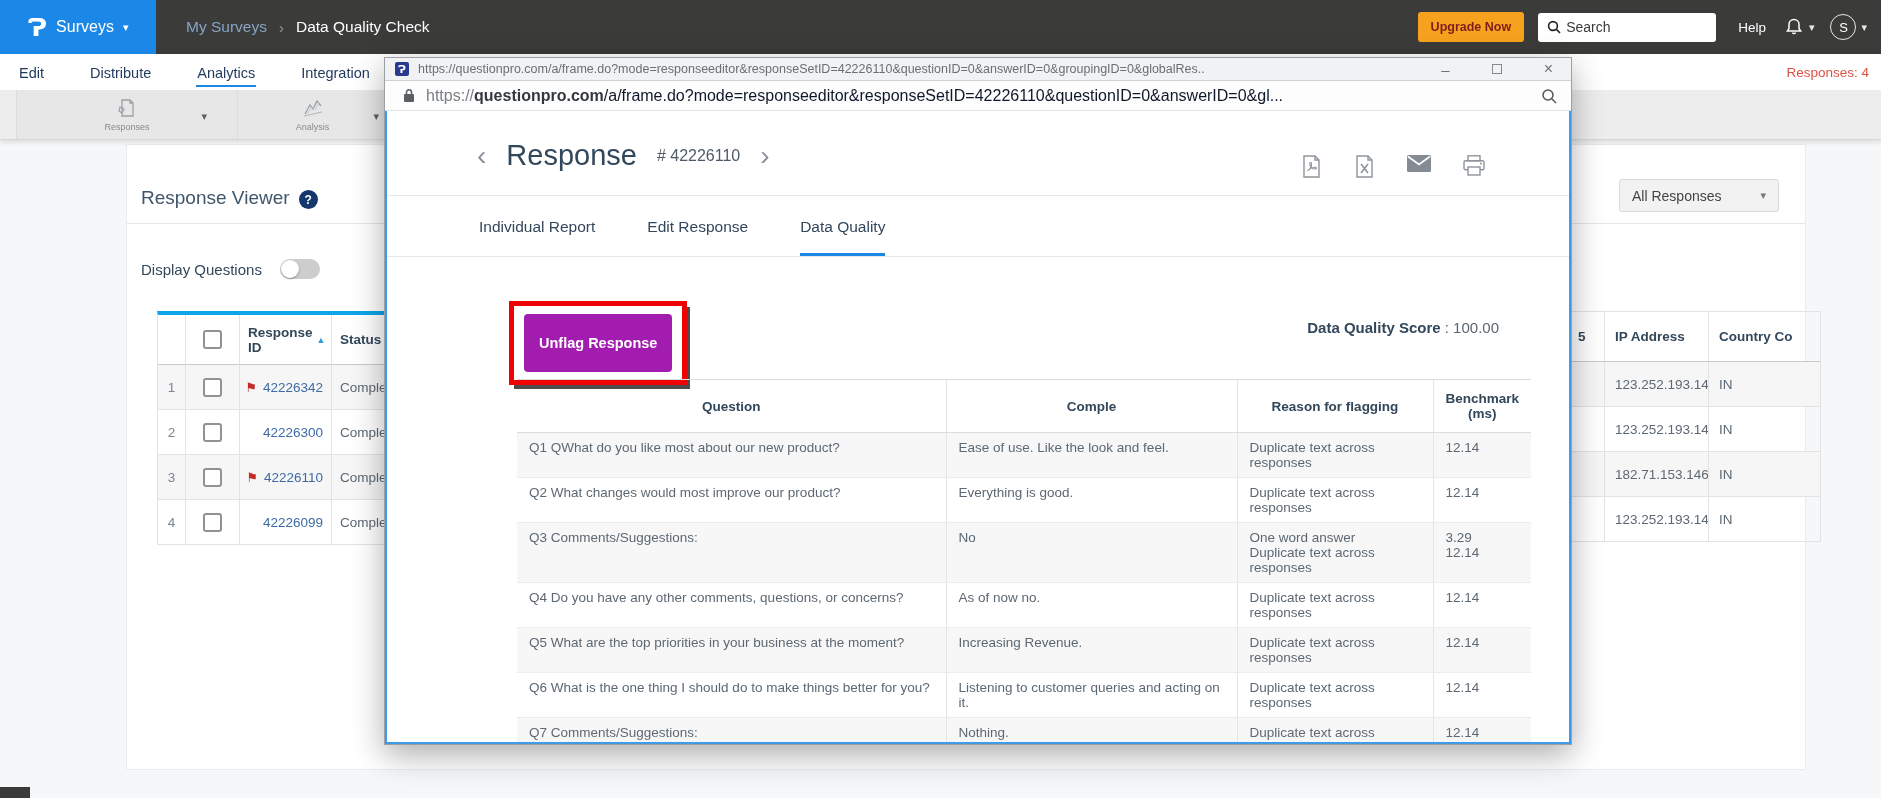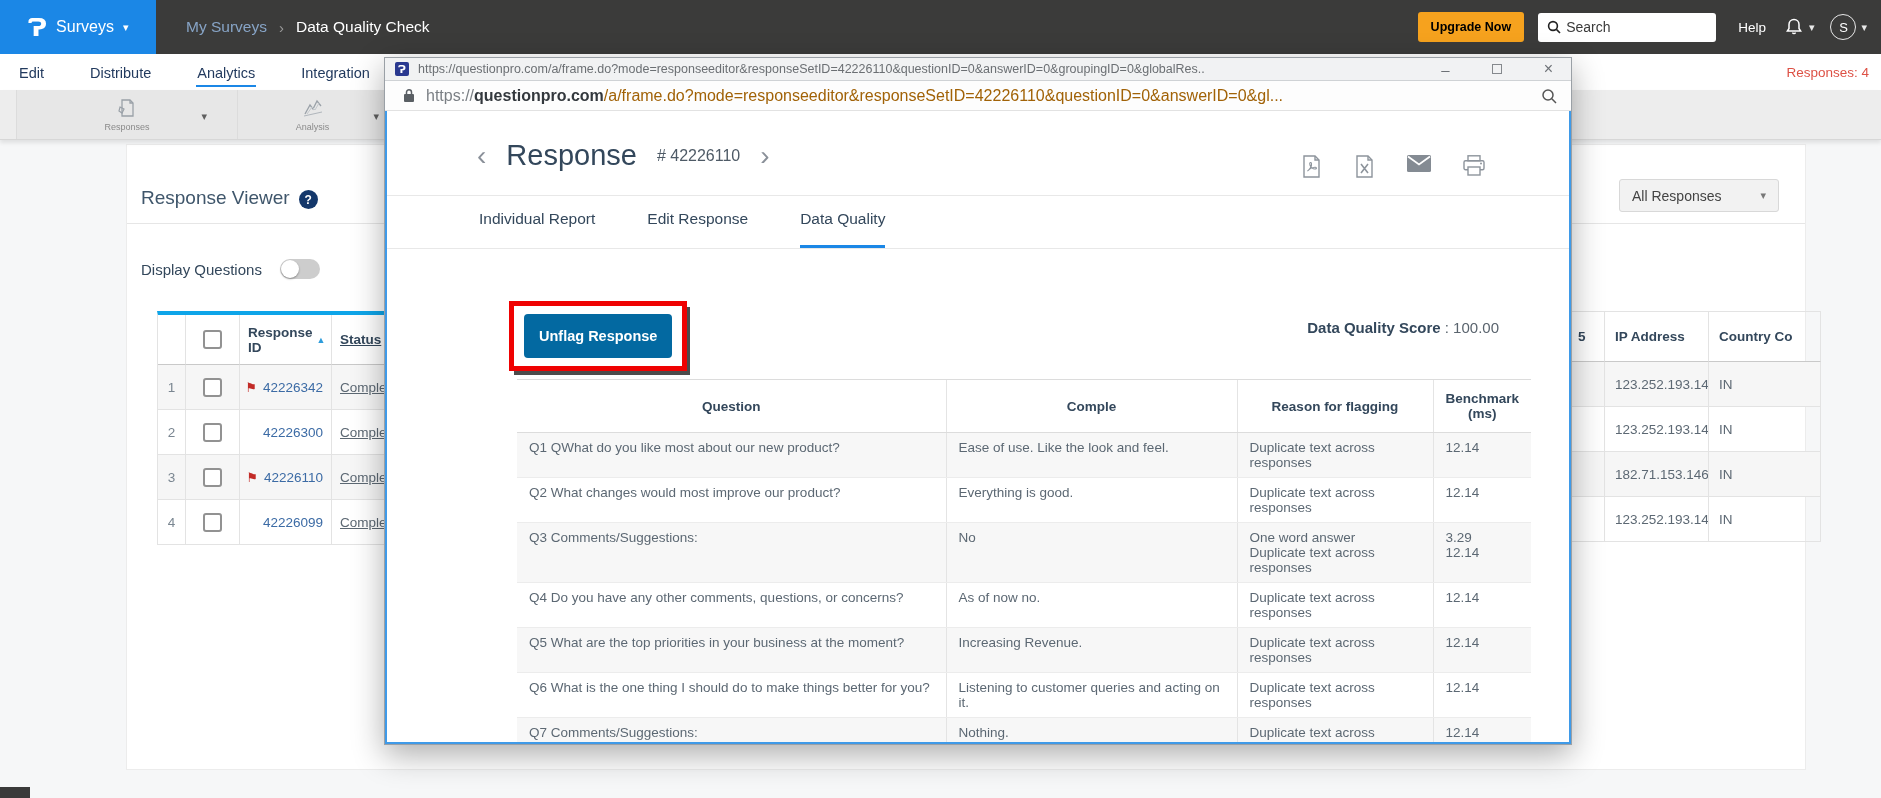--- a/index.html
+++ b/index.html
@@ -10,21 +10,21 @@
   .topbar { position:absolute; left:0; top:0; width:1881px; height:54px; background:#3b3b3a; display:flex; align-items:center; z-index:5; }
   .brand { width:156px; height:54px; background:#1b87e6; display:flex; align-items:center; justify-content:center; gap:9px; color:#fff; cursor:pointer; }
   .logo-glyph { font-family:"DejaVu Sans", sans-serif; font-size:25px; font-weight:bold; line-height:1; }
   .brand-label { font-size:16px; }
   .caret { font-size:11px; line-height:1; }
   .breadcrumb { display:flex; align-items:center; gap:12px; margin-left:30px; font-size:15.5px; }
   .bc-parent { color:#87a4c6; }
   .bc-sep { color:#9a9a9a; font-size:15px; }
   .bc-current { color:#ffffff; }
   .topbar-spacer { flex:1; }
-  .upgrade-btn { background:#f6a21e; color:#000000; font-weight:bold; font-size:12.5px; padding:8px 13px; border-radius:3px; margin-right:14px; border:none; cursor:pointer; }
+  .upgrade-btn { background:#f6a21e; color:#7f1d1d; font-weight:bold; font-size:12.5px; padding:8px 13px; border-radius:3px; margin-right:14px; border:none; cursor:pointer; }
   .searchbox { width:178px; height:29px; background:#fff; border-radius:3px; display:flex; align-items:center; gap:5px; padding:0 9px; margin-right:22px; }
   .searchbox input { border:none; outline:none; width:130px; font-size:14px; font-family:"Liberation Sans",sans-serif; color:#222; background:transparent; }
   .searchbox input::placeholder { color:#3a3a3a; }
   .help-link { color:#fff; font-size:13.5px; margin-right:18px; }
   .bell-wrap { display:flex; align-items:center; gap:5px; margin-right:16px; color:#e8e8e8; }
   .avatar-wrap { display:flex; align-items:center; gap:5px; margin-right:14px; color:#e8e8e8; }
   .avatar { width:26px; height:26px; border:1.5px solid #e8e8e8; border-radius:50%; color:#fff; font-size:13px; display:flex; align-items:center; justify-content:center; }
 
   
   .navrow { position:absolute; left:0; top:54px; width:1881px; height:36px; background:#fff; display:flex; align-items:center; padding:0 12px 0 18px; gap:44px; z-index:2; }
@@ -57,21 +57,21 @@
   .lt-head .lt-c { border-bottom:1px solid #c9c9c9; font-weight:bold; color:#33475b; }
   .lt-c { border-right:1px solid #e3e3e3; border-bottom:1px solid #e3e3e3; display:flex; align-items:center; padding:0 8px; color:#5c6873; background:inherit; }
   .lt-row.odd { background:#f6f6f6; }
   .lt-num { justify-content:center; color:#7a8691; padding:0 2px; }
   .lt-cbc { justify-content:center; }
   .cb { width:19px; height:19px; border:2px solid #929292; border-radius:3px; background:#fff; cursor:pointer; }
   .lt-id { justify-content:flex-end; gap:6px; color:#3c6ba5; }
   .lt-id .row-id { cursor:pointer; }
   .flag { color:#c22b27; font-size:13px; line-height:1; }
   .sort { color:#2d9cdb; font-size:9px; margin-left:4px; }
-  .lt-st { overflow:hidden; white-space:nowrap;text-decoration:underline; }
+  .lt-st { overflow:hidden; white-space:nowrap; }
 
   
   .rt { position:absolute; left:1394px; top:166px; width:300px; border-top:1px solid #e3e3e3; font-size:13.5px; }
   .rt-row { display:grid; grid-template-columns:84px 104px 112px; height:45px; }
   .rt-head { height:50px; }
   .rt-head .rt-c { border-bottom:1px solid #c9c9c9; font-weight:bold; color:#33475b; }
   .rt-c { border-right:1px solid #e3e3e3; border-bottom:1px solid #e3e3e3; display:flex; align-items:center; padding:0 10px; color:#5c6873; overflow:hidden; white-space:nowrap; }
   .rt-row.odd { background:#f6f6f6; }
   .rt-c5 { padding-left:56px; border-left:1px solid #e3e3e3; }
 
@@ -86,37 +86,37 @@
   .favicon { width:14px; height:14px; background:#2a3990; border-radius:2px; color:#fff; font-size:10px; font-weight:bold; display:flex; align-items:center; justify-content:center; font-family:"DejaVu Sans",sans-serif; flex:none; }
   .win-url { flex:1; font-size:12.5px; color:#6b6f73; white-space:nowrap; overflow:hidden; }
   .win-controls { display:flex; align-items:center; gap:42px; margin-left:16px; color:#6d7176; }
   .win-min { font-size:15px; line-height:1; cursor:pointer; }
   .win-max { width:10px; height:10px; border:1.5px solid #85898d; cursor:pointer; }
   .win-close { font-size:16px; line-height:1; cursor:pointer; }
   .modal-addressbar { height:30px; background:#fdfdfd; border-bottom:1px solid #e2e2e2; display:flex; align-items:center; padding:0 14px 0 18px; gap:11px; }
   .addr-text { font-size:16px; white-space:nowrap; overflow:hidden; flex:1; }
   .addr-scheme { color:#7a7f84; }
   .addr-domain { color:#33383d; font-weight:bold; }
-  .addr-path { color:#a16207; }
+  .addr-path { color:#0f172a; }
   .modal-body { position:relative; height:633px; background:#fff; border-left:2px solid #3f9ae8; border-right:2px solid #3f9ae8; border-bottom:2px solid #3f9ae8; overflow:hidden; }
 
   .resp-header { position:absolute; left:90px; top:28px; display:flex; align-items:center; gap:20px; }
   .chev { font-size:28px; color:#8a9099; line-height:1; cursor:pointer; }
   .resp-title { font-size:29px; color:#33475b; }
   .resp-id { font-size:16px; color:#4e5a66; }
   .export-icons { position:absolute; right:84px; top:44px; display:flex; gap:32px; }
   .exp-ic { cursor:pointer; }
 
   .header-divider { position:absolute; left:0; right:0; top:84px; border-top:1px solid #e8e8e8; }
-  .modal-tabs { position:absolute; left:0; right:0; top:79px; height:59px; display:flex; gap:52px; padding-left:92px; border-bottom:1px solid #e8e8e8; }
+  .modal-tabs { position:absolute; left:0; right:0; top:87px; height:59px; display:flex; gap:52px; padding-left:92px; border-bottom:1px solid #e8e8e8; }
   .mtab { display:flex; align-items:center; font-size:15.5px; color:#33475b; cursor:pointer; height:100%; }
   .mtab.active { box-shadow:inset 0 -3px 0 0 #1b87e6; }
 
   .unflag-wrap { position:absolute; left:122px; top:190px; border:5px solid #ef0202; box-shadow:4px 5px 0 -1px rgba(45,45,45,.85); padding:8px 10px; background:#fff; }
-  .unflag-btn { background:#0369a1; color:#fff; font-weight:bold; font-size:14.5px; padding:14px 15px; border:none; border-radius:4px; cursor:pointer; font-family:"Liberation Sans",sans-serif;text-align:center; }
+  .unflag-btn { background:#a21caf; color:#fff; font-weight:bold; font-size:14.5px; padding:21px 15px; border:none; border-radius:4px; cursor:pointer; font-family:"Liberation Sans",sans-serif;text-align:center; }
   .score { position:absolute; right:70px; top:208px; font-size:15px; color:#5a646e; }
   .score b { color:#33475b; }
 
   .dq-table { position:absolute; left:130px; top:268px; width:1014px; border-collapse:collapse; table-layout:fixed; font-size:13.5px; }
   .dq-table th { text-align:center; font-weight:bold; color:#33475b; padding:11px 12px; border-top:1px solid #dcdcdc; border-bottom:1px solid #dcdcdc; vertical-align:middle; }
   .dq-table td { color:#5c6873; padding:7px 12px; border-bottom:1px solid #ececec; vertical-align:top; white-space:pre-line; }
   .dq-table th + th, .dq-table td + td { border-left:1px solid #e4e4e4; }
   .dq-table tbody tr:nth-child(odd) { background:#f7f7f7; }
   .col-q { width:429px; } .col-v { width:291px; } .col-r { width:196px; } .col-b { width:98px; }
 </style>

